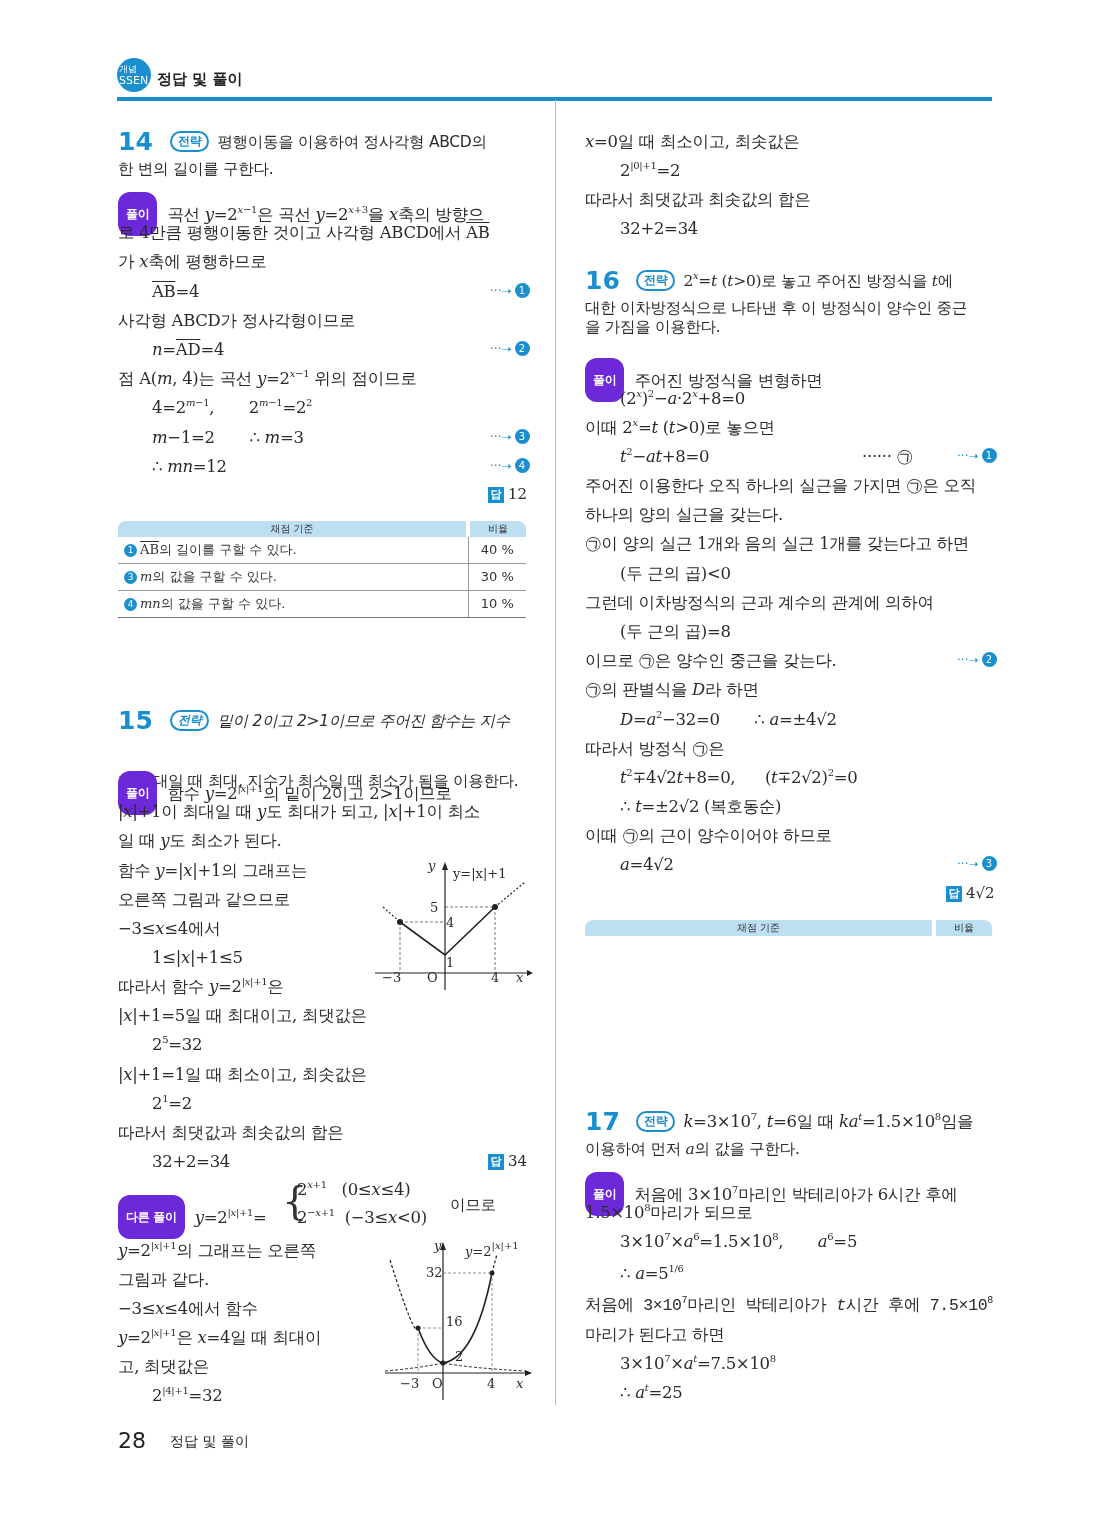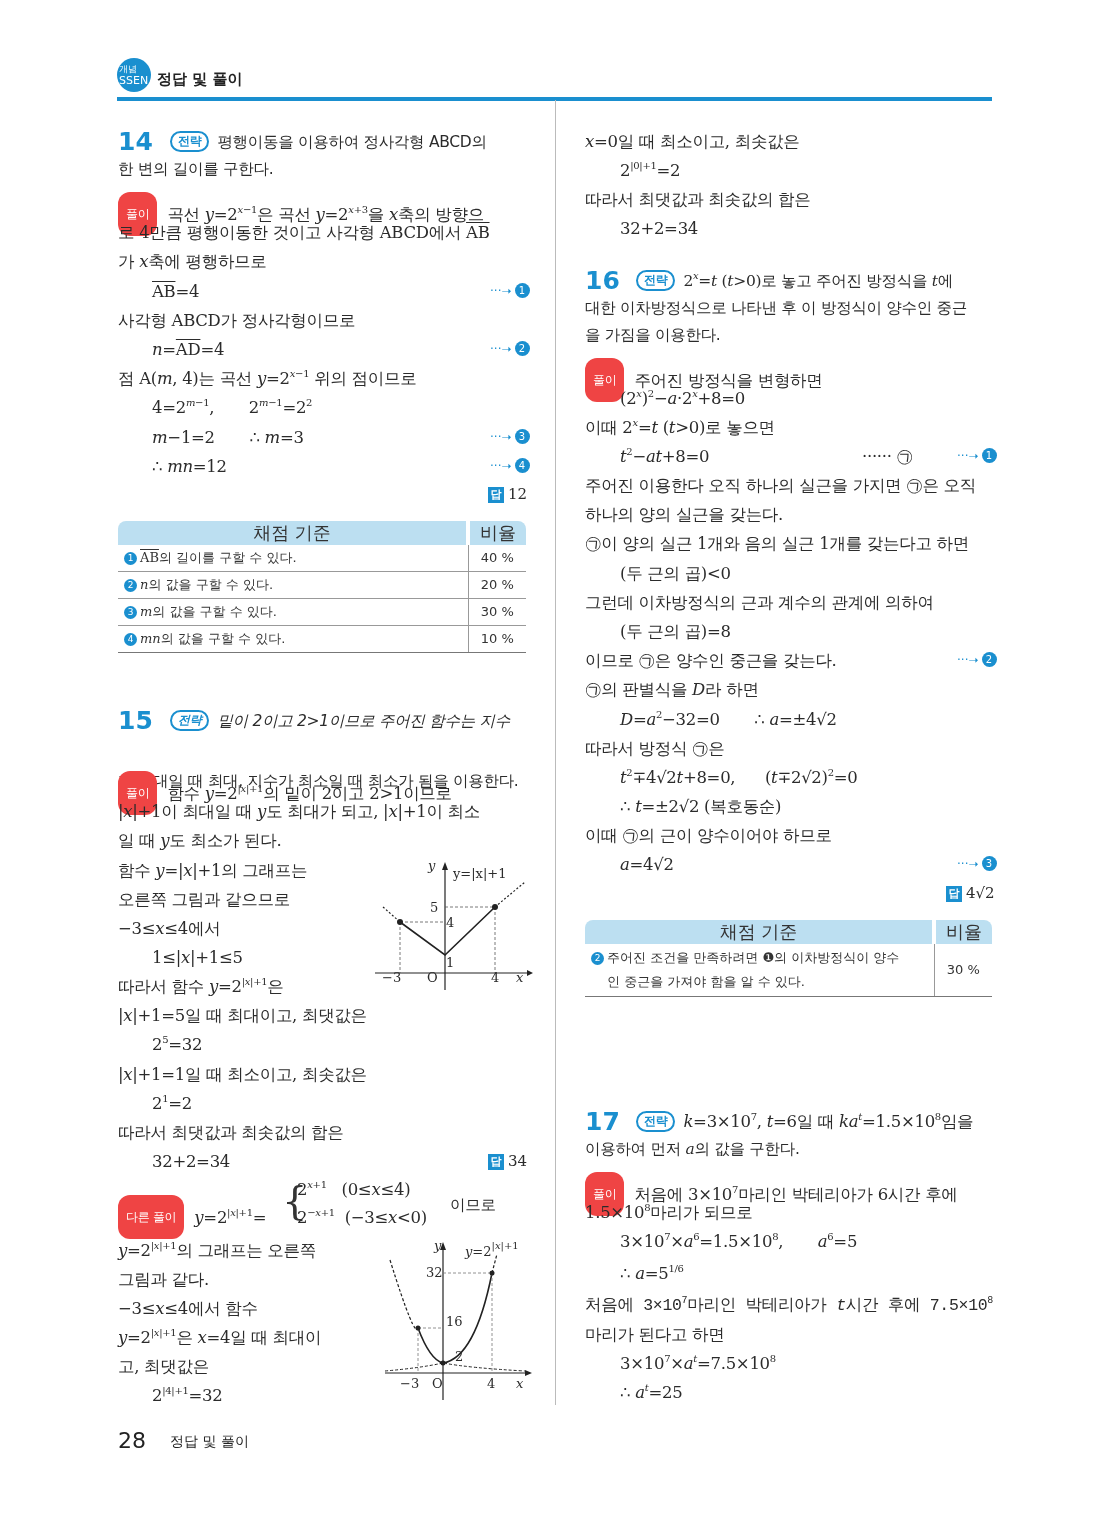--- a/index.html
+++ b/index.html
@@ -8,30 +8,30 @@
   .sans { font-family: "DejaVu Sans", "Liberation Sans", sans-serif; }
   .abs { position: absolute; }
   .line { position: absolute; white-space: nowrap; line-height: 24px; font-size: 16.5px; letter-spacing: -0.3px; }
   .ind { left: 152px; }
   .header-logo { left: 117px; top: 58px; width: 34px; height: 34px; border-radius: 17px; background: #1a8fcf; color: #fff; font-size: 9px; line-height: 11px; padding-top: 6px; padding-left: 2px; }
   .header-title { left: 157px; top: 70px; font-size: 15px; font-weight: bold; color: #222; }
   .header-rule { left: 117px; top: 97px; width: 875px; height: 4px; background: #1a8fcf; }
   .col-divider { left: 555px; top: 100px; width: 1px; height: 1305px; background: #bbb; }
   .qnum { font-family: "DejaVu Sans", sans-serif; font-weight: bold; font-size: 25px; color: #1a8fcf; position: absolute; }
   .tag-outline { display: inline-block; border: 2px solid #1a8fcf; color: #1a8fcf; border-radius: 12px; font-size: 12px; font-weight: bold; padding: 0 6px; line-height: 17px; font-family: "DejaVu Sans", sans-serif; vertical-align: 2px; margin-right: 8px; }
-  .tag-fill { display: inline-block; background: #ef4444; color: #fff; border-radius: 12px; font-size: 12px; font-weight: normal; padding: 13px 8px; line-height: 18px; font-family: "DejaVu Sans", sans-serif; vertical-align: 2px; margin-right: 10px; }
+  .tag-fill { display: inline-block; background: #6d28d9; color: #fff; border-radius: 12px; font-size: 12px; font-weight: bold; padding: 13px 8px; line-height: 18px; font-family: "DejaVu Sans", sans-serif; vertical-align: 2px; margin-right: 10px; }
   .marker { position: absolute; color: #1a8fcf; font-family: "DejaVu Sans", sans-serif; font-size: 12px; white-space: nowrap; }
   .marker .dot { display: inline-block; width: 15px; height: 15px; border-radius: 8px; background: #1a8fcf; color: #fff; font-size: 10px; text-align: center; line-height: 15px; margin-left: 3px; vertical-align: 1px; }
   .answer { position: absolute; font-size: 15px; white-space: nowrap; }
   .answer .box { display: inline-block; background: #1a8fcf; color: #fff; font-size: 11px; font-weight: bold; width: 16px; height: 16px; text-align: center; line-height: 16px; font-family: "DejaVu Sans", sans-serif; margin-right: 4px; vertical-align: 1px; }
   sup { font-size: 10px; vertical-align: 7px; line-height: 0; }
   .ov { text-decoration: overline; }
   i { font-style: italic; }
   table.grade { position: absolute; border-collapse: collapse; font-family: "DejaVu Sans", sans-serif; font-size: 13px; color: #333; }
-  table.grade th { background: #bcdff1; font-weight: normal; height: 16px; font-size: 18px; margin-top: 20px; }
+  table.grade th { background: #bcdff1; font-weight: normal; height: 16px; font-size: 10px; margin-top: 20px; }
   table.grade th.c1 { border-top-left-radius: 8px; border-right: 4px solid #fff; }
   table.grade th.c2 { border-top-right-radius: 8px; }
   table.grade td { border-bottom: 1px solid #999; padding: 2px 6px; line-height: 22px; }
   table.grade td.pct { border-left: 1px solid #999; text-align: center; }
   table.grade tr:last-child td { border-bottom: 1.5px solid #777; }
   .num { display: inline-block; width: 13px; height: 13px; border-radius: 7px; background: #1a8fcf; color: #fff; font-size: 9px; text-align: center; line-height: 13px; margin-right: 3px; vertical-align: 1px; }
   .footer-num { left: 118px; top: 1428px; font-size: 22px; font-family: "DejaVu Sans", sans-serif; color: #222; }
   .footer-title { left: 170px; top: 1433px; font-size: 14px; font-family: "DejaVu Sans", sans-serif; color: #222; }
   .graph-label { position: absolute; font-size: 13px; white-space: nowrap; }
 </style>
@@ -72,24 +72,20 @@
 
 <table class="grade" style="left:118px; top:521px; width:408px;">
   <tbody>
       <tr>
         <th class="c1">채점 기준</th>
         <th class="c2" style="width:58px;">비율</th>
       </tr>
   <tr>
         <td><span class="num">1</span><span class="ov" style="font-family:'DejaVu Serif',serif;">AB</span>의 길이를 구할 수 있다.</td>
         <td class="pct">40 %</td>
-      </tr>
-  <tr>
-        <td><span class="num">2</span><i style="font-family:'DejaVu Serif',serif;">n</i>의 값을 구할 수 있다.</td>
-        <td class="pct">20 %</td>
       </tr>
   <tr>
         <td><span class="num">3</span><i style="font-family:'DejaVu Serif',serif;">m</i>의 값을 구할 수 있다.</td>
         <td class="pct">30 %</td>
       </tr>
   <tr>
         <td><span class="num">4</span><i style="font-family:'DejaVu Serif',serif;">mn</i>의 값을 구할 수 있다.</td>
         <td class="pct">10 %</td>
       </tr>
 </tbody>
@@ -185,21 +181,21 @@
 <div class="line" style="left:585px; top:130px;"><i>x</i>=0일 때 최소이고, 최솟값은</div>
 <div class="line" style="left:620px; top:159px;">2<sup>|0|+1</sup>=2</div>
 <div class="line" style="left:585px; top:188px;">따라서 최댓값과 최솟값의 합은</div>
 <div class="line" style="left:620px; top:217px;">32+2=34</div>
 
 <div class="qnum" style="left:585px; top:266px;">16</div>
 <div class="line sans" style="left:636px; top:269px; font-size:15.5px;">
   <span class="tag-outline">전략</span><span style="font-family:'DejaVu Serif',serif;">2<sup><i>x</i></sup>=<i>t</i> (<i>t</i>&gt;0)</span>로 놓고 주어진 방정식을 <i style="font-family:'DejaVu Serif',serif;">t</i>에
 </div>
 <div class="line sans" style="left:585px; top:296px; font-size:15.5px;">대한 이차방정식으로 나타낸 후 이 방정식이 양수인 중근</div>
-<div class="line sans" style="left:585px; top:323px; font-size:15.5px;">을 가짐을 이용한다.</div>
+<div class="line sans" style="left:585px; top:315px; font-size:15.5px;">을 가짐을 이용한다.</div>
 
 <div class="line" style="left:585px; top:358px;"><span class="tag-fill">풀이</span><span>주어진 방정식을 변형하면</span></div>
 <div class="line" style="left:620px; top:387px;">(2<sup><i>x</i></sup>)<sup>2</sup>−<i>a</i>·2<sup><i>x</i></sup>+8=0</div>
 <div class="line" style="left:585px; top:416px;">이때 2<sup><i>x</i></sup>=<i>t</i> (<i>t</i>&gt;0)로 놓으면</div>
 <div class="line" style="left:620px; top:445px;"><i>t</i><sup>2</sup>−<i>at</i>+8=0</div>
 <div class="line" style="left:862px; top:445px;">······ ㉠</div>
 <div class="marker" style="left:957px; top:448px;"><span>···➝</span><span class="dot">1</span></div>
 <div class="line" style="left:585px; top:474px;">주어진 이용한다 오직 하나의 실근을 가지면 ㉠은 오직</div>
 <div class="line" style="left:585px; top:503px;">하나의 양의 실근을 갖는다.</div>
 <div class="line" style="left:585px; top:532px;">㉠이 양의 실근 1개와 음의 실근 1개를 갖는다고 하면</div>
@@ -217,24 +213,20 @@
 <div class="line" style="left:620px; top:853px;"><i>a</i>=4√2</div>
 <div class="marker" style="left:957px; top:856px;"><span>···➝</span><span class="dot">3</span></div>
 <div class="answer" style="left:946px; top:884px;"><span class="box">답</span><span>4√2</span></div>
 
 <table class="grade" style="left:585px; top:920px; width:407px;">
   <tbody>
       <tr>
         <th class="c1">채점 기준</th>
         <th class="c2" style="width:58px;">비율</th>
       </tr>
-  <tr>
-        <td style="line-height:24px;"><span class="num">2</span><span>주어진 조건을 만족하려면 ❶의 이차방정식이 양수</span><br><span style="padding-left:16px;">인 중근을 가져야 함을 알 수 있다.</span></td>
-        <td class="pct">30 %</td>
-      </tr>
 </tbody>
   </table>
 
 <div class="qnum" style="left:585px; top:1107px;">17</div>
 <div class="line" style="left:636px; top:1110px;">
   <span class="tag-outline">전략</span><i>k</i>=3×10<sup>7</sup>, <i>t</i>=6일 때 <i>ka</i><sup><i>t</i></sup>=1.5×10<sup>8</sup>임을
 </div>
 <div class="line sans" style="left:585px; top:1137px; font-size:15.5px;">이용하여 먼저 <i style="font-family:'DejaVu Serif',serif;">a</i>의 값을 구한다.</div>
 
 <div class="line" style="left:585px; top:1172px;"><span class="tag-fill">풀이</span>처음에 3×10<sup>7</sup>마리인 박테리아가 6시간 후에</div>

